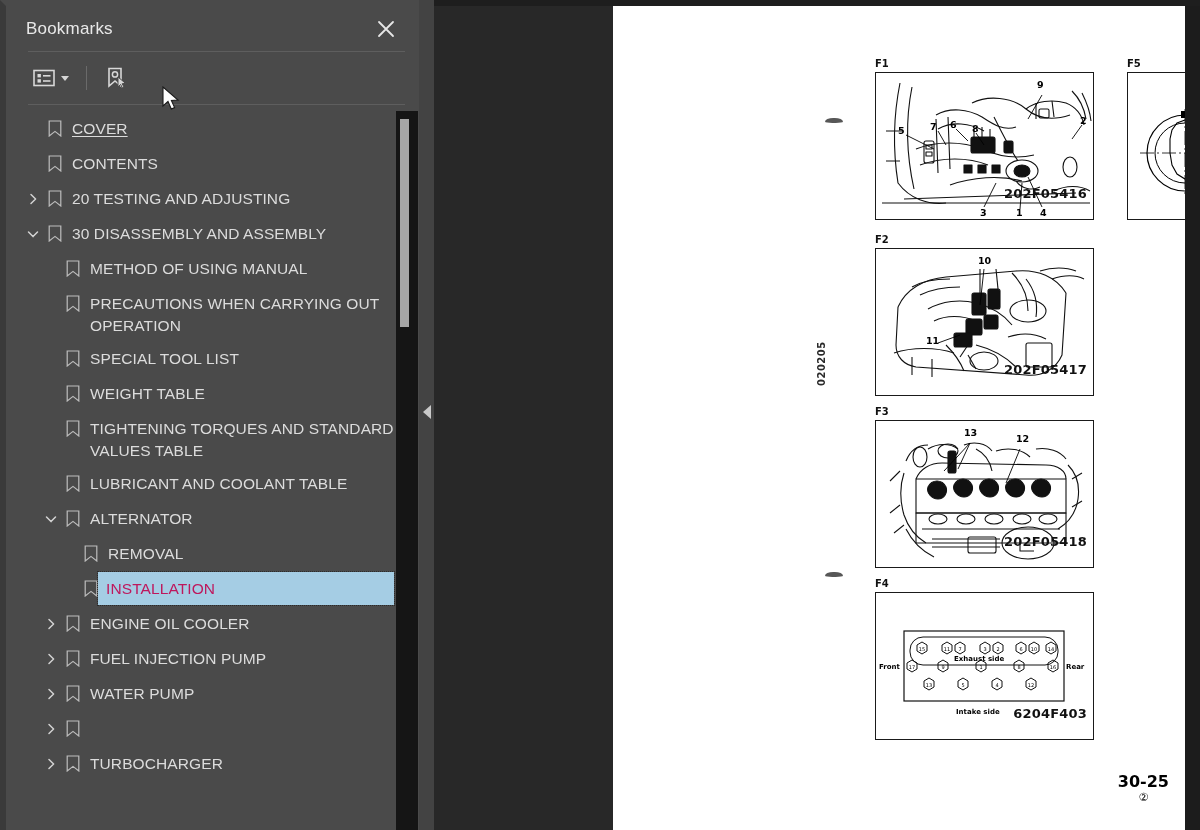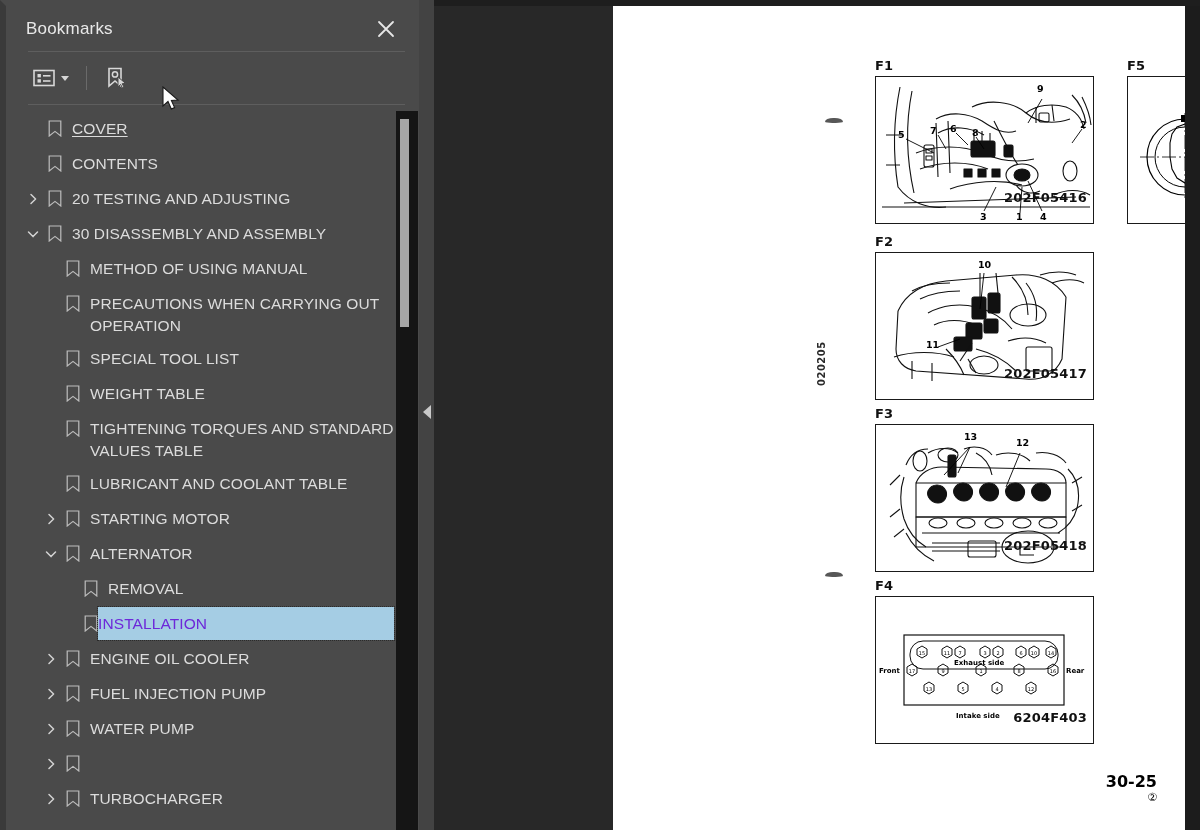--- a/index.html
+++ b/index.html
@@ -77,24 +77,24 @@
   }
   .bm-ico {
     flex: 0 0 auto; width: 14px; height: 17px; margin-top: 8px;
   }
   .node-label {
     font-size: 15.5px; color: #dcdcdc;
     line-height: 22px; padding: 6px 0 5px 10px;
     letter-spacing: .1px;
   }
   .node.selected .node-label {
-    background: #a5cde4; color: #6d28d9;
+    background: #a5cde4; color: #be185d;
     outline: 1px dotted #2b2b2b;
     flex: 1 1 auto; margin-right: 16px;
-    padding-left: 0;
+    padding-left: 8px;
   }
   .node-label.linked { text-decoration: underline; text-underline-offset: 2px; }
 
   
   .d0 .bm-ico { margin-left: 42px; }  .d0 .twisty { left: 20px; }
   .d1 .bm-ico { margin-left: 60px; }  .d1 .twisty { left: 38px; }
   .d2 .bm-ico { margin-left: 78px; }
 
   
   #sb-track {
@@ -146,21 +146,21 @@
     position: absolute; left: 212px;
     width: 18px; height: 5px;
     background: #3a3a3a;
     border-radius: 50% 50% 45% 45% / 80% 80% 30% 30%;
     opacity: .85;
   }
 
   
   .fig { position: absolute; }
   .fig-label {
-    font-size: 13px; font-weight: bold; color: #111;
+    font-size: 10px; font-weight: bold; color: #111;
     font-family: "DejaVu Sans", sans-serif;
     margin-bottom: 3px;
   }
   .fig-box {
     border: 1.5px solid #1a1a1a; background: #fff;
     position: relative; overflow: hidden;
   }
   .fig-code {
     position: absolute; right: 6px; bottom: 18px;
     font-size: 13px; font-weight: bold; color: #111;
@@ -169,22 +169,22 @@
   .callout {
     position: absolute; font-size: 9.5px; font-weight: bold; color: #000;
     font-family: "DejaVu Sans", sans-serif;
   }
   .fnote {
     position: absolute; font-size: 7px; font-weight: bold; color: #000;
     font-family: "DejaVu Sans", sans-serif; line-height: 9px;
   }
 
   #pagenum {
-    position: absolute; right: 28px; bottom: 26px;
-    text-align: right;
+    position: absolute; right: 16px; bottom: 26px;
+    text-align: center;
   }
   #pagenum .pn {
     font-size: 16px; font-weight: bold; color: #000;
     font-family: "DejaVu Sans", sans-serif;
   }
   #pagenum .pn2 {
     font-size: 11px; color: #000; font-family: "DejaVu Sans", sans-serif;
   }
 
   
@@ -288,29 +288,20 @@
           <svg viewBox="0 0 14 17" class="bm-ico">
             <path d="M1.2 1 H12.8 V16 L7 11.4 L1.2 16 Z" fill="none" stroke="#bdbdbd" stroke-width="1.2"></path>
           </svg>
           <span class="node-label">TIGHTENING TORQUES AND STANDARD VALUES TABLE</span>
         </div>
         <div class="node d1">
           <svg viewBox="0 0 14 17" class="bm-ico">
             <path d="M1.2 1 H12.8 V16 L7 11.4 L1.2 16 Z" fill="none" stroke="#bdbdbd" stroke-width="1.2"></path>
           </svg>
           <span class="node-label">LUBRICANT AND COOLANT TABLE</span>
-        </div>
-        <div class="node d1">
-          <svg viewBox="0 0 14 14" class="twisty">
-            <path d="M5 2.5 L9.6 7 L5 11.5" fill="none" stroke="#d2d2d2" stroke-width="1.5" stroke-linecap="round" stroke-linejoin="round"></path>
-          </svg>
-          <svg viewBox="0 0 14 17" class="bm-ico">
-            <path d="M1.2 1 H12.8 V16 L7 11.4 L1.2 16 Z" fill="none" stroke="#bdbdbd" stroke-width="1.2"></path>
-          </svg>
-          <span class="node-label">STARTING MOTOR</span>
         </div>
         <div class="node d1">
           <svg viewBox="0 0 14 14" class="twisty">
             <path d="M2.5 5 L7 9.6 L11.5 5" fill="none" stroke="#d2d2d2" stroke-width="1.5" stroke-linecap="round" stroke-linejoin="round"></path>
           </svg>
           <svg viewBox="0 0 14 17" class="bm-ico">
             <path d="M1.2 1 H12.8 V16 L7 11.4 L1.2 16 Z" fill="none" stroke="#bdbdbd" stroke-width="1.2"></path>
           </svg>
           <span class="node-label">ALTERNATOR</span>
         </div>

